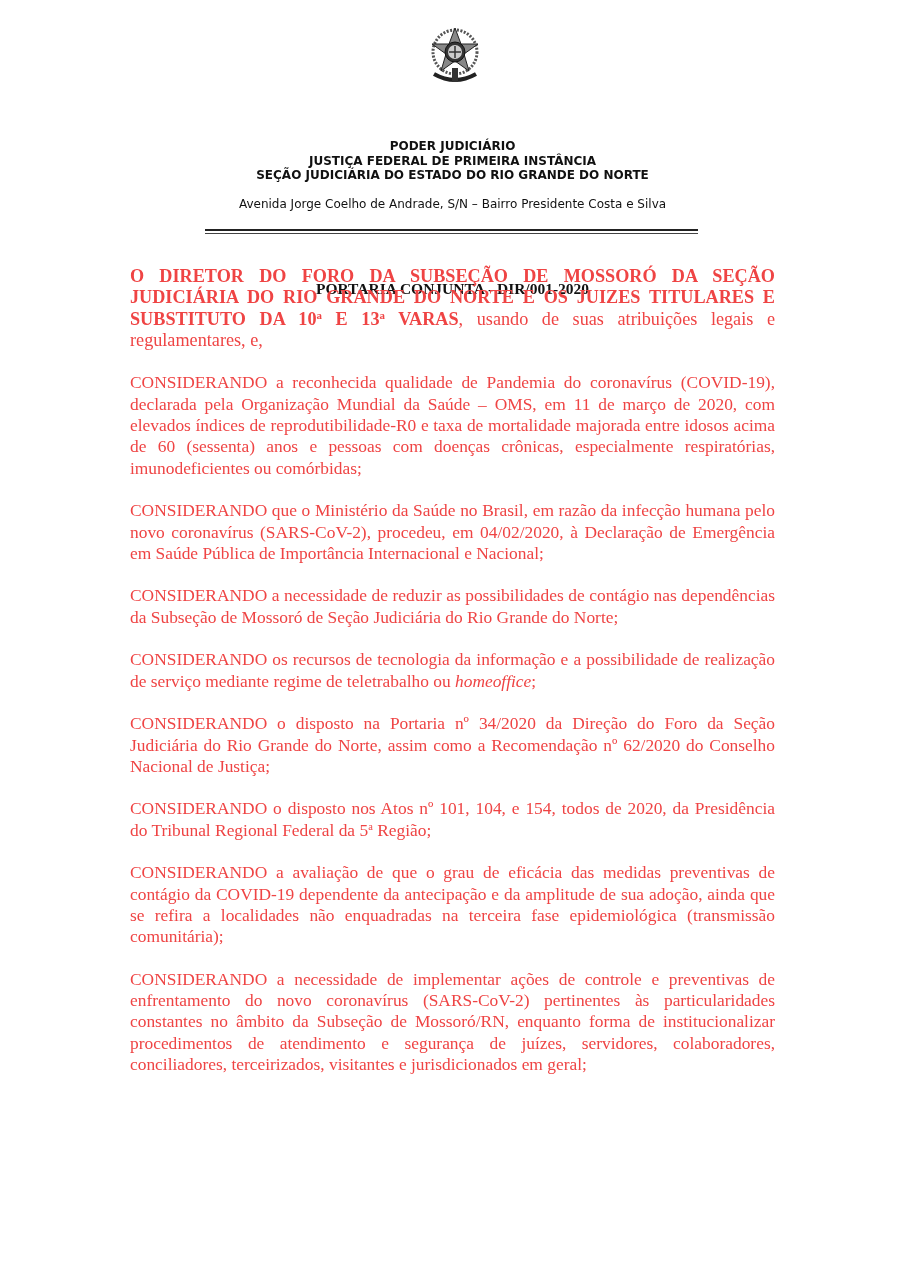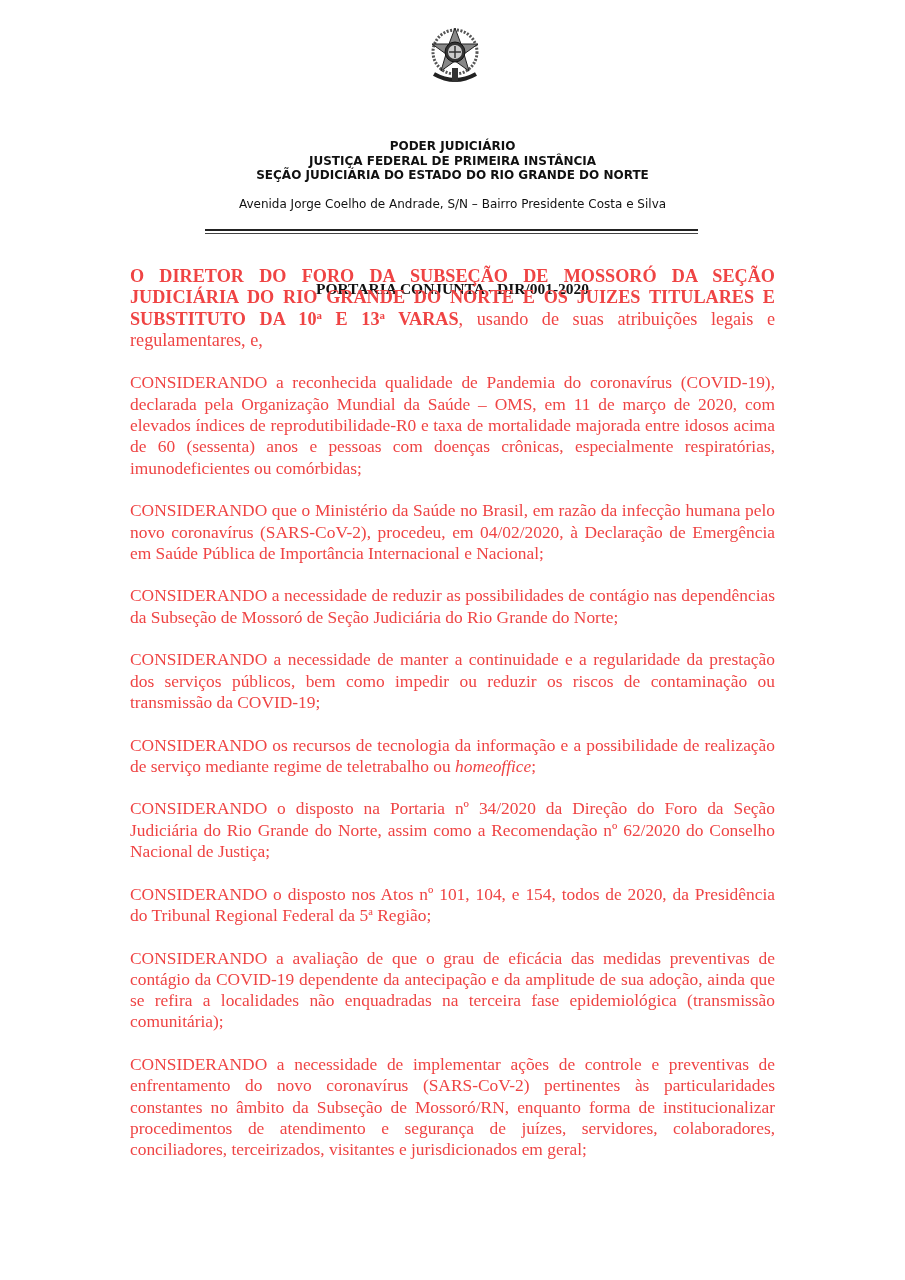--- a/index.html
+++ b/index.html
@@ -46,21 +46,20 @@
   <div class="rule2"></div>
 
   <div class="portaria">PORTARIA CONJUNTA - DIR/001-2020</div>
 
   <div class="body">
     <p class="intro"><b>O DIRETOR DO FORO DA SUBSEÇÃO DE MOSSORÓ DA SEÇÃO JUDICIÁRIA DO RIO GRANDE DO NORTE E OS JUIZES TITULARES E SUBSTITUTO DA 10</b><b><sup>a</sup></b><b> E 13</b><b><sup>a</sup></b><b> VARAS</b><span>, usando de suas atribuições legais e regulamentares, e,</span></p>
 
     <p>CONSIDERANDO a reconhecida qualidade de Pandemia do coronavírus (COVID-19), declarada pela Organização Mundial da Saúde – OMS, em 11 de março de 2020, com elevados índices de reprodutibilidade-R0 e taxa de mortalidade majorada entre idosos acima de 60 (sessenta) anos e pessoas com doenças crônicas, especialmente respiratórias, imunodeficientes ou comórbidas;</p>
     <p>CONSIDERANDO que o Ministério da Saúde no Brasil, em razão da infecção humana pelo novo coronavírus (SARS-CoV-2), procedeu, em 04/02/2020, à Declaração de Emergência em Saúde Pública de Importância Internacional e Nacional;</p>
     <p>CONSIDERANDO a necessidade de reduzir as possibilidades de contágio nas dependências da Subseção de Mossoró de Seção Judiciária do Rio Grande do Norte;</p>
-    <p>CONSIDERANDO a necessidade de manter a continuidade e a regularidade da prestação dos serviços públicos, bem como impedir ou reduzir os riscos de contaminação ou transmissão da COVID-19;</p>
 
     <p><span>CONSIDERANDO os recursos de tecnologia da informação e a possibilidade de realização de serviço mediante regime de teletrabalho ou </span><i>homeoffice</i><span>;</span></p>
 
     <p>CONSIDERANDO o disposto na Portaria nº 34/2020 da Direção do Foro da Seção Judiciária do Rio Grande do Norte, assim como a Recomendação nº 62/2020 do Conselho Nacional de Justiça;</p>
 
     <p><span>CONSIDERANDO o disposto nos Atos nº 101, 104, e 154, todos de 2020, da Presidência do Tribunal Regional Federal da 5</span><sup>a</sup><span> Região;</span></p>
 
     <p>CONSIDERANDO a avaliação de que o grau de eficácia das medidas preventivas de contágio da COVID-19 dependente da antecipação e da amplitude de sua adoção, ainda que se refira a localidades não enquadradas na terceira fase epidemiológica (transmissão comunitária);</p>
     <p>CONSIDERANDO a necessidade de implementar ações de controle e preventivas de enfrentamento do novo coronavírus (SARS-CoV-2) pertinentes às particularidades constantes no âmbito da Subseção de Mossoró/RN, enquanto forma de institucionalizar procedimentos de atendimento e segurança de juízes, servidores, colaboradores, conciliadores, terceirizados, visitantes e jurisdicionados em geral;</p>
   </div>

